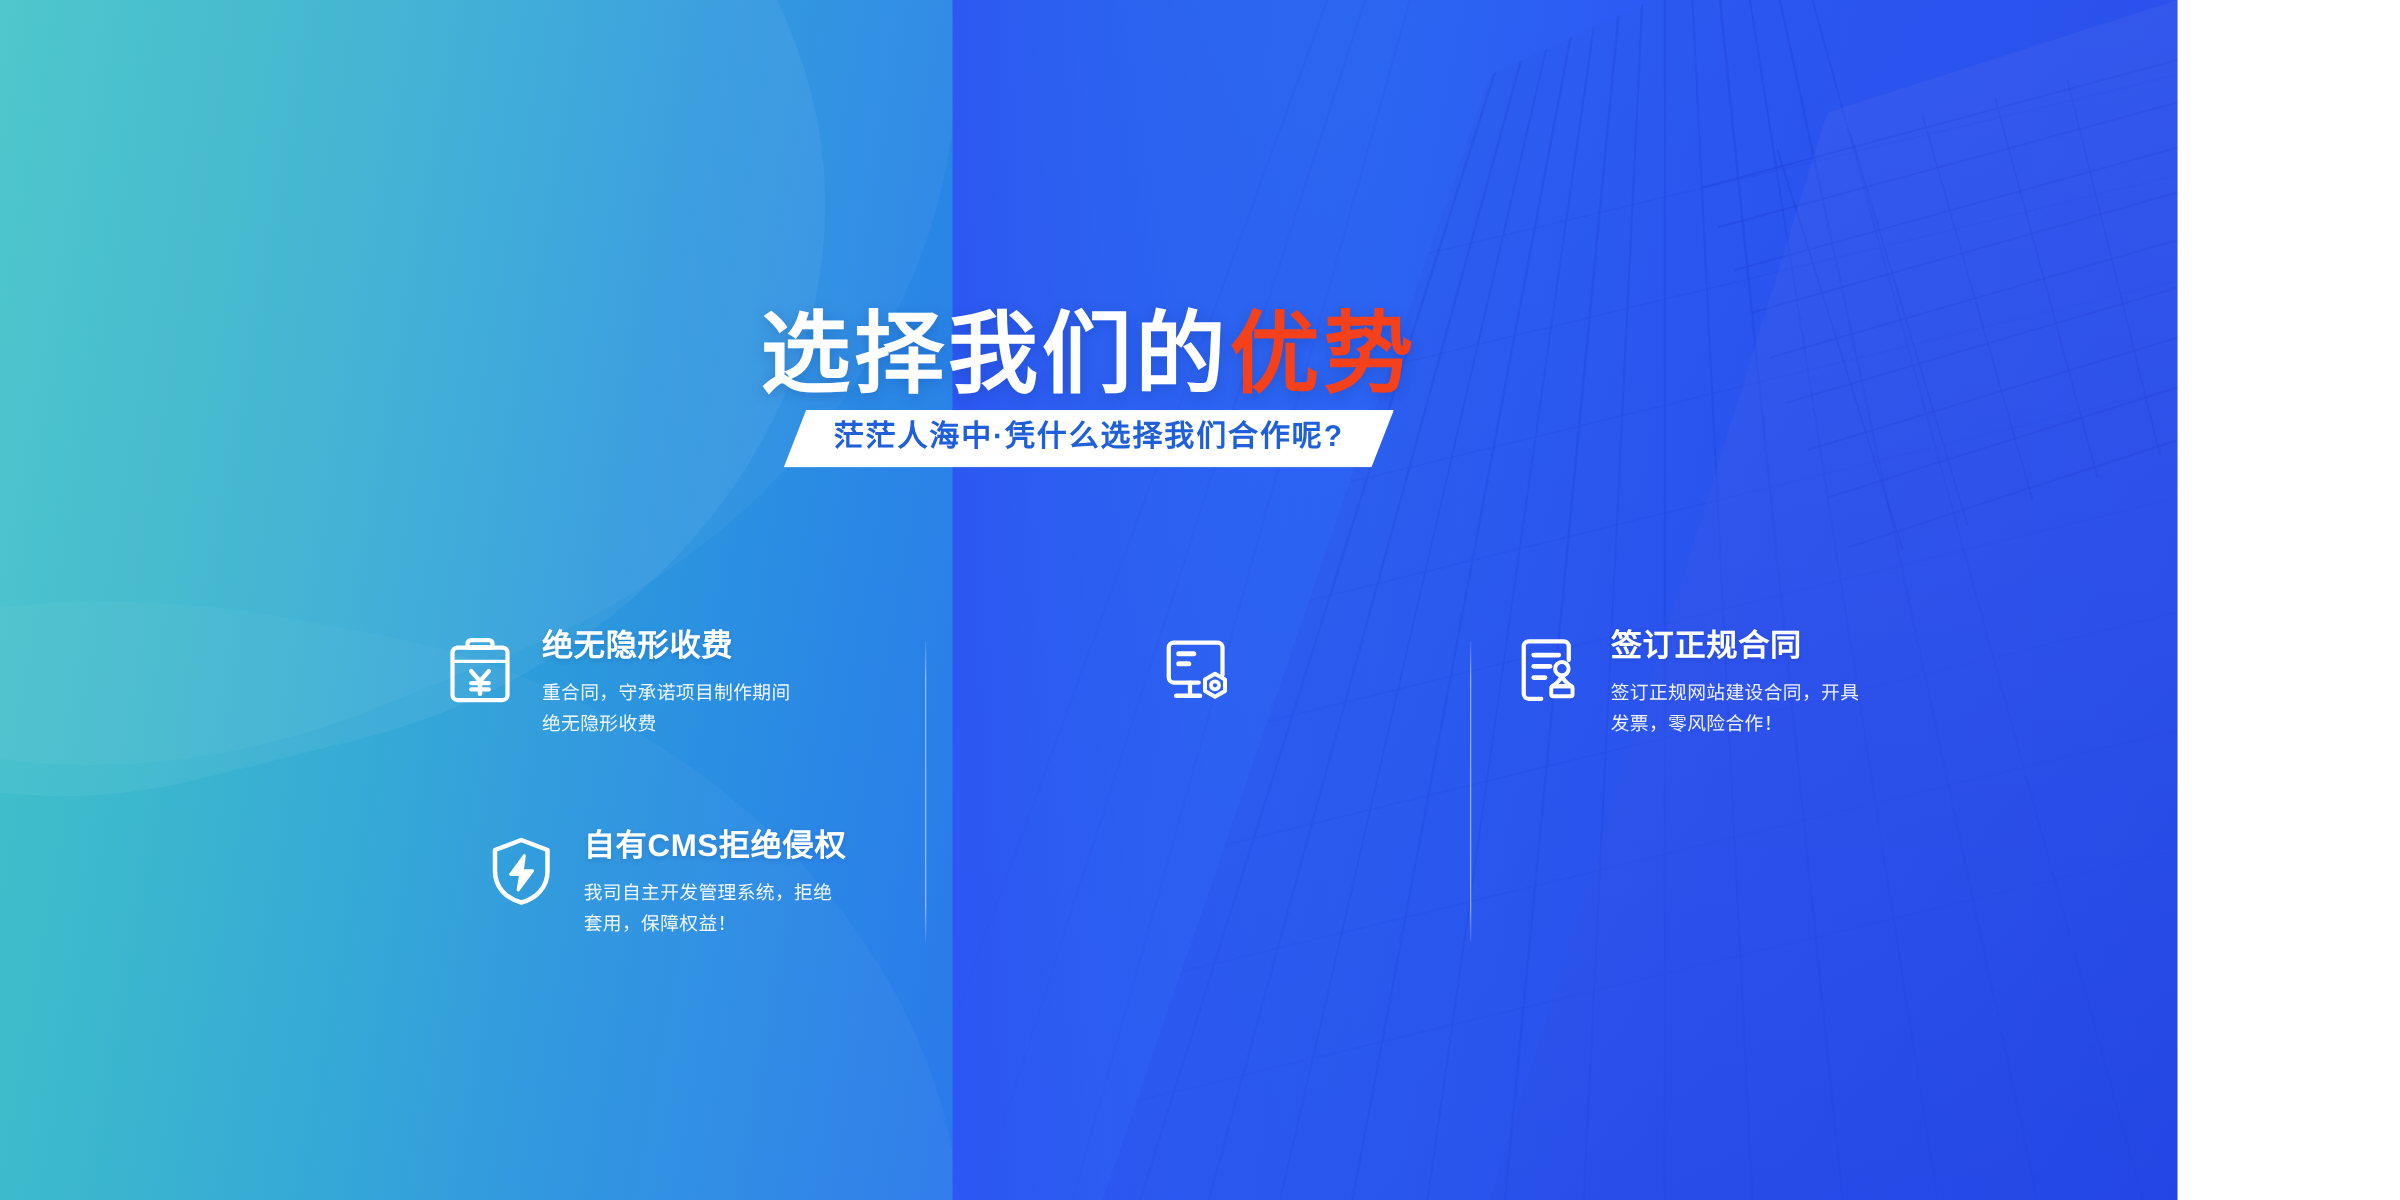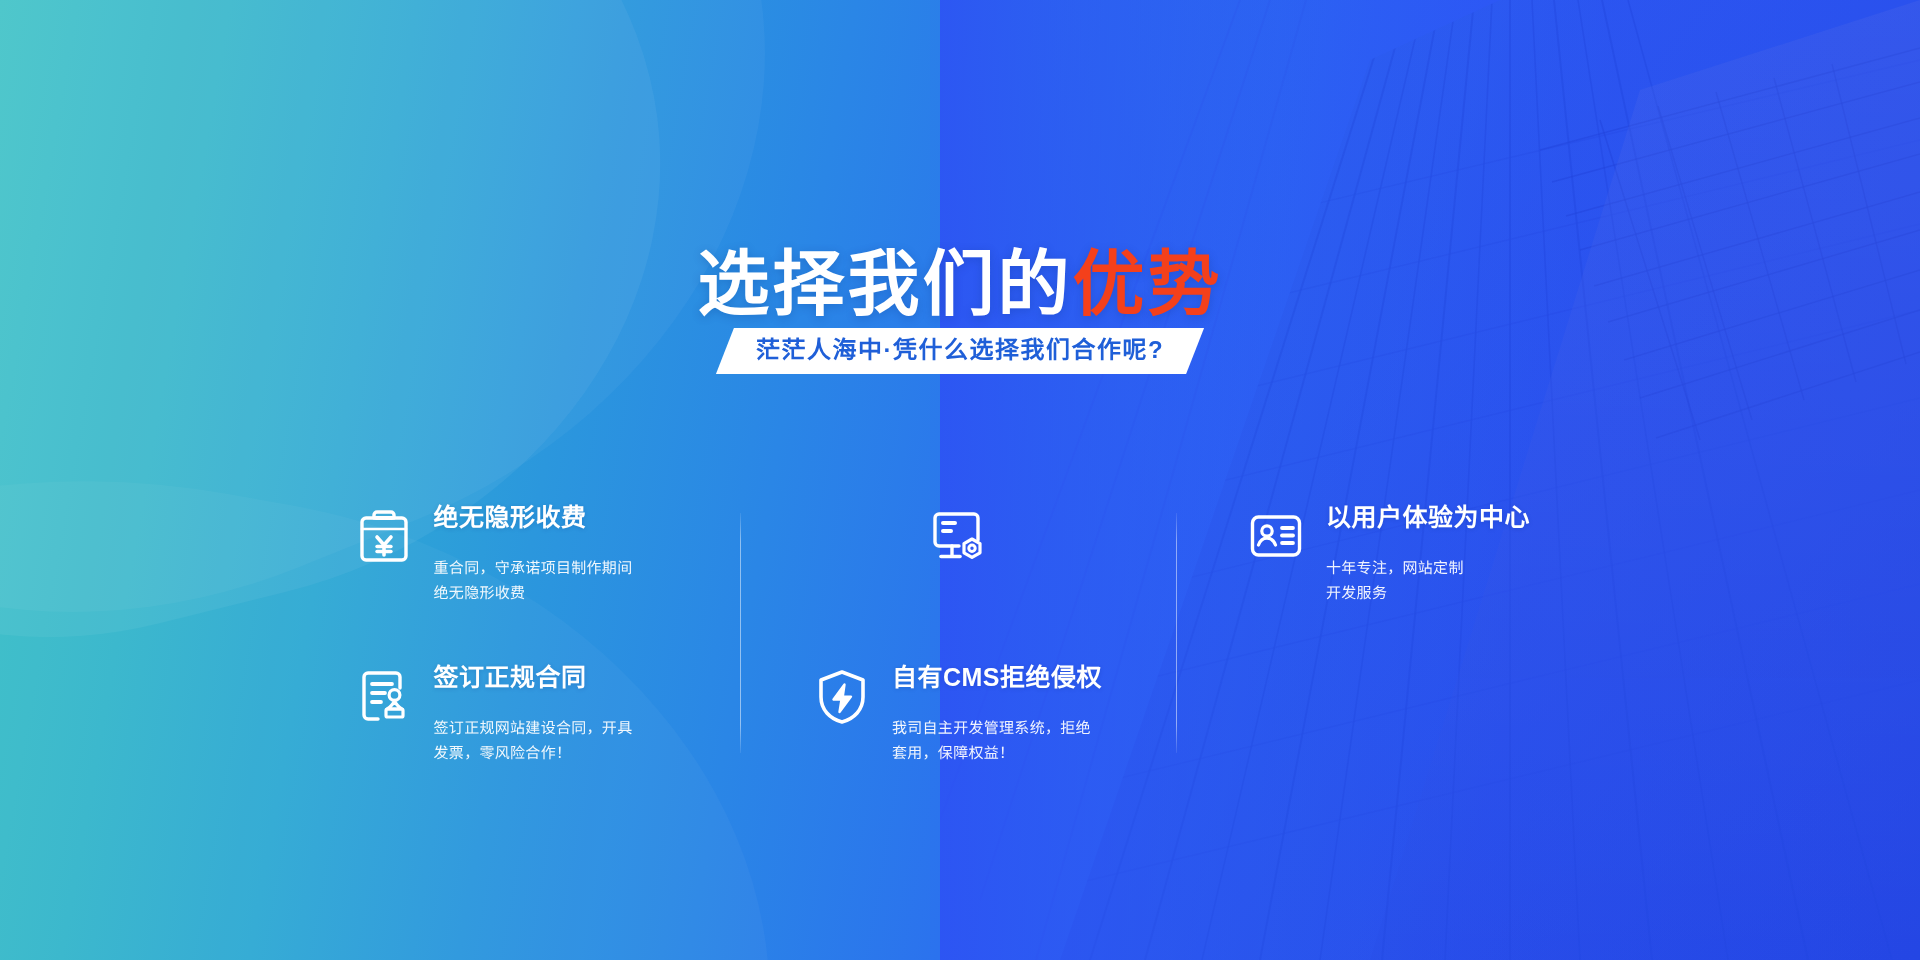--- a/index.html
+++ b/index.html
@@ -7,21 +7,21 @@
 
   html, body {
     width:1920px; height:960px;
     overflow:hidden;
     font-family:"Liberation Sans","DejaVu Sans",sans-serif;
   }
 
   
   #banner {
     position:relative;
-    width:1920px; height:960px;
+    width:1742px; height:960px;
     background:linear-gradient(100deg,
         #3ec2c6 0%,
         #35b6cc 11%,
         #2fa9d4 20%,
         #2b97dd 30%,
         #2a86e6 41%,
         #2b72ee 53%,
         #2c5ff4 66%,
         #2d51f6 78%,
         #2d4df6 100%);
@@ -142,21 +142,21 @@
   .f-title {
     font-size:25px;
     font-weight:bold;
     color:#ffffff;
     line-height:1.2;
     letter-spacing:.5px;
     white-space:nowrap;
     text-shadow:0 1px 4px rgba(0,40,120,.18);
   }
   .f-desc {
-    margin-top:24px;
+    margin-top:11px;
     font-size:15px;
     font-weight:normal;
     color:rgba(255,255,255,.93);
     line-height:1.65;
     letter-spacing:.3px;
     max-width:250px;
   }
   .f-desc .l2 { display:block; }
 
   
@@ -304,39 +304,20 @@
           <line x1="13" y1="17" x2="25" y2="17" stroke-width="4"></line>
           <line x1="13" y1="25" x2="21" y2="25" stroke-width="4"></line>
           <line x1="22" y1="40" x2="22" y2="50"></line>
           <line x1="11" y1="50.5" x2="30" y2="50.5" stroke-width="3.6"></line>
           <polygon points="42,33 50,37.6 50,46.8 42,51.4 34,46.8 34,37.6" stroke-width="3.2"></polygon>
           <circle cx="42" cy="42.2" r="3.2" stroke-width="3"></circle>
         </svg>
       </span>
     </div>
 
-    <div class="feature col3">
-      <span class="f-icon">
-        <svg viewBox="0 0 56 60" fill="none" stroke="currentColor" stroke-width="3.4" stroke-linecap="round" stroke-linejoin="round">
-          <rect x="4.5" y="11" width="47" height="38" rx="6"></rect>
-          <circle cx="19" cy="25" r="5.2" stroke-width="3.2"></circle>
-          <path d="M10.5 39c1.6-4.6 4.8-6.8 8.5-6.8s6.9 2.2 8.5 6.8" stroke-width="3.2"></path>
-          <line x1="34" y1="22" x2="45" y2="22" stroke-width="3.8"></line>
-          <line x1="34" y1="29.5" x2="45" y2="29.5" stroke-width="3.8"></line>
-          <line x1="34" y1="37" x2="45" y2="37" stroke-width="3.8"></line>
-        </svg>
-      </span>
-      <div class="f-text">
-        <div class="f-title">以用户体验为中心</div>
-        <div class="f-desc">
-          <span class="l1">十年专注，网站定制</span>
-          <span class="l2">开发服务</span>
-        </div>
-      </div>
-    </div>
 
     <div class="feature col1">
       <span class="f-icon">
         <svg viewBox="0 0 56 60" fill="none" stroke="currentColor" stroke-width="3.4" stroke-linecap="round" stroke-linejoin="round">
           <path d="M44 22V11c0-2.2-1.8-4-4-4H12c-2.2 0-4 1.8-4 4v38c0 2.2 1.8 4 4 4h10"></path>
           <line x1="16" y1="18" x2="36" y2="18" stroke-width="3.8"></line>
           <line x1="16" y1="27" x2="29" y2="27" stroke-width="3.8"></line>
           <line x1="16" y1="36" x2="25" y2="36" stroke-width="3.8"></line>
           <circle cx="38.5" cy="29" r="5.4" stroke-width="3.2"></circle>
           <path d="M38.5 34.4c-1.4 4.2-4.4 6.6-7.6 8.6h15.2c-3.2-2-6.2-4.4-7.6-8.6z" stroke-width="3.2"></path>

